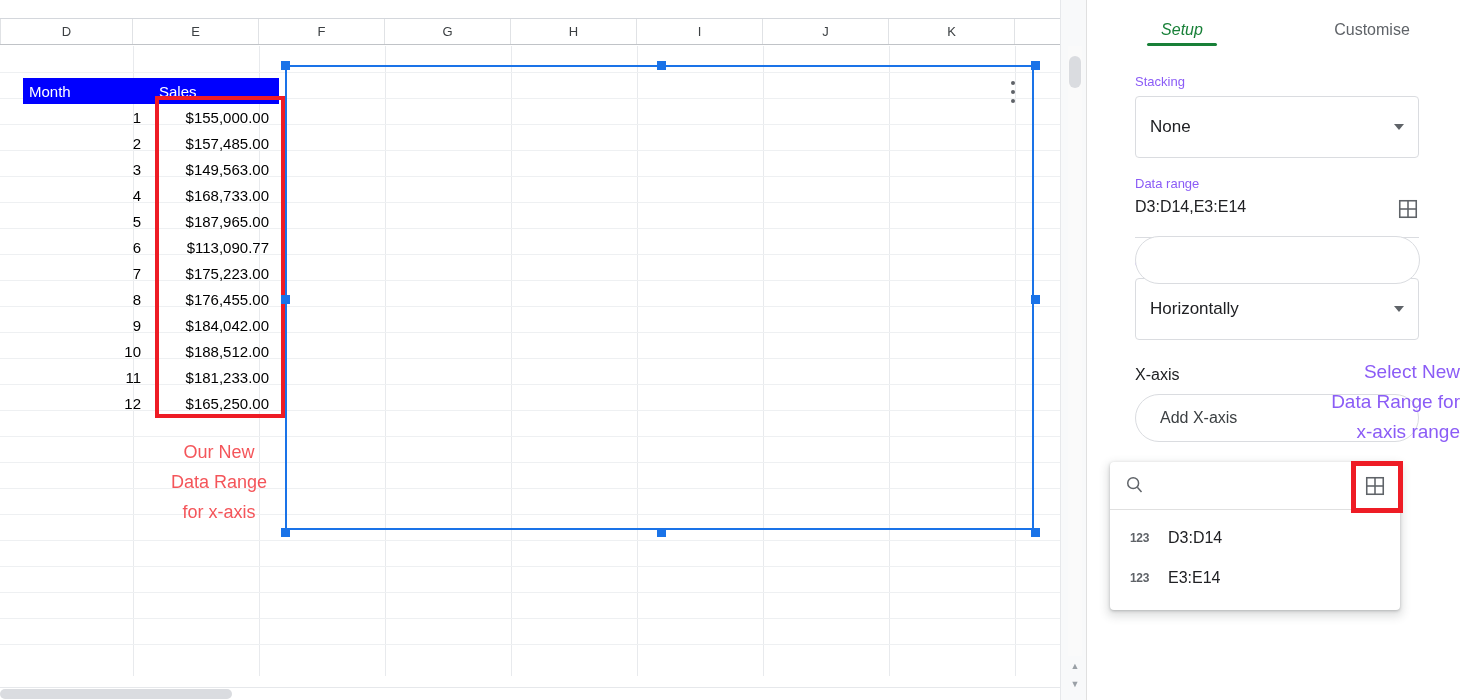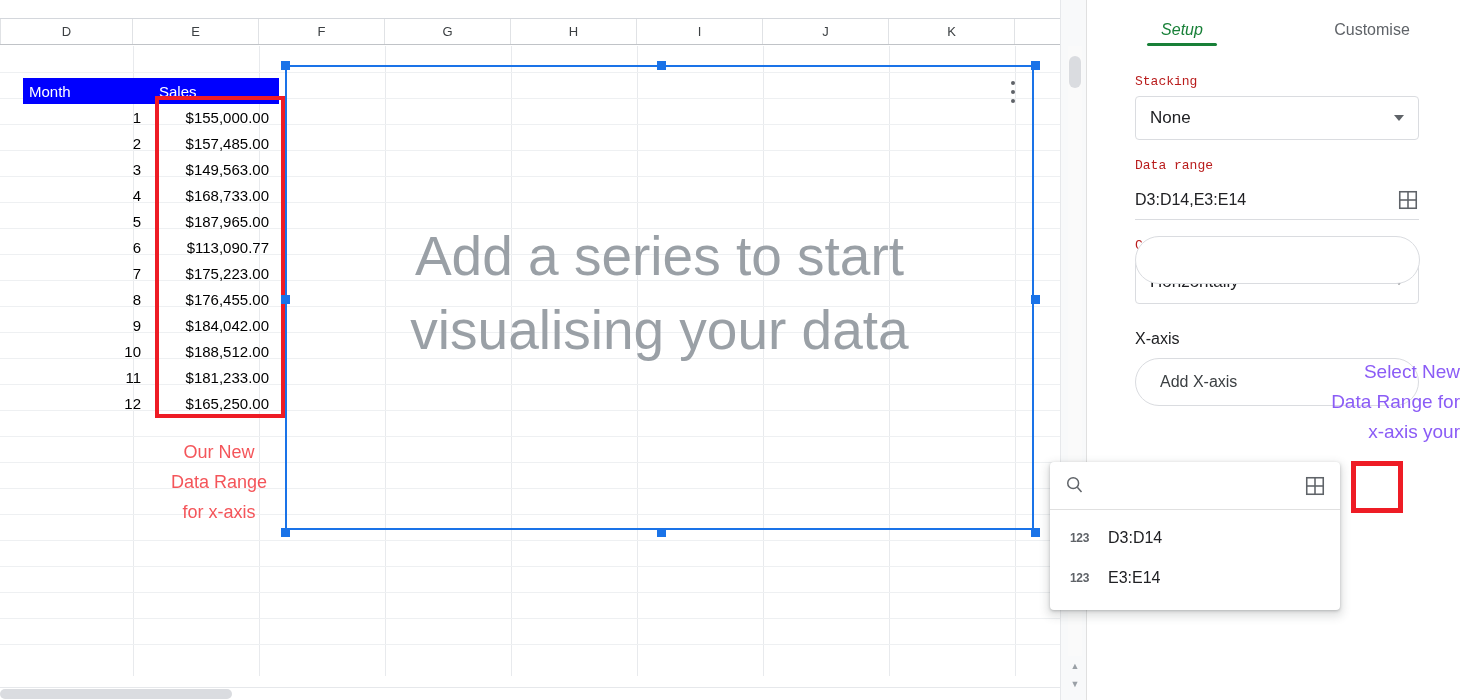--- a/index.html
+++ b/index.html
@@ -185,44 +185,44 @@
   }
   .tab.active { color: #188038; font-weight: 500; font-style: italic; }
   .tab.active::after {
     content: ""; position: absolute;
     bottom: 10px; left: 50%; transform: translateX(-50%);
     width: 70px; height: 3px; background: #188038; border-radius: 2px;
   }
 
   .panel-body { position: relative; padding: 0 48px 0 48px; }
   .field-label {
-    font-size: 13px; color: #b91c1c;
-    margin-top: 18px; margin-bottom: 7px; font-family: Liberation Mono, monospace;
+    font-size: 13px; color: #8b5cf6;
+    margin-top: 18px; margin-bottom: 7px;
   }
   .select-box {
-    height: 44px;
+    height: 62px;
     border: 1px solid #dadce0;
     border-radius: 4px;
     display: flex; align-items: center;
     padding: 0 14px;
     font-size: 17px; color: #202124;
     position: relative;
     background: #fff;
   }
   .select-box .caret {
     position: absolute; right: 14px; top: 50%;
     transform: translateY(-50%);
     width: 0; height: 0;
     border-left: 5px solid transparent;
     border-right: 5px solid transparent;
     border-top: 6px solid #5f6368;
   }
   .range-row {
     height: 40px;
-    display: flex; align-items: center; justify-content: space-between;
+    display: flex; justify-content: space-between;
     border-bottom: 1px solid #dadce0;
     font-size: 16px; color: #202124;
   }
   .grid-icon { width: 22px; height: 22px; color: #5f6368; flex: 0 0 auto; }
   .section-title {
     font-size: 16px; color: #202124;
     margin-top: 26px; margin-bottom: 10px;
   }
   .pill-button {
     height: 48px;
@@ -235,21 +235,21 @@
     position: relative;
   }
   .pill-button.ghost {
     position: absolute; left: 48px; top: 236px;
     width: 285px;
   }
 
   
   .dropdown {
     position: absolute;
-    left: 1050px; top: 462px;
+    left: 1110px; top: 462px;
     width: 290px;
     background: #ffffff;
     border-radius: 4px;
     box-shadow: 0 1px 3px rgba(60,64,67,.3), 0 4px 8px 3px rgba(60,64,67,.15);
     z-index: 20;
   }
   .dd-search {
     height: 48px;
     display: flex; align-items: center;
     padding: 0 14px;
@@ -413,24 +413,20 @@
 
     <div class="red-box-sales"></div>
 
     <div class="annot-sheet" id="annot-sheet">
         <div>Our New</div>
         <div>Data Range</div>
         <div>for x-axis</div>
       </div>
 
     <div class="chart-obj">
-      <div class="chart-placeholder" id="chart-ph">
-          <div>Add a series to start</div>
-          <div>visualising your data</div>
-        </div>
       <div class="kebab">
           <i></i>
           <i></i>
           <i></i>
         </div>
       <span class="handle h-tl"></span>
       <span class="handle h-tm"></span>
       <span class="handle h-tr"></span>
       <span class="handle h-ml"></span>
       <span class="handle h-mr"></span>
@@ -517,16 +513,16 @@
           <span class="num-icon">123</span>
           <span>E3:E14</span>
         </div>
       </div>
   </div>
 
   <div class="red-box-grid"></div>
   <div class="annot-panel" id="annot-panel">
       <div>Select New</div>
       <div>Data Range for</div>
-      <div>x-axis your</div>
+      <div>x-axis range</div>
     </div>
 
 </div>
 
 </body></html>

